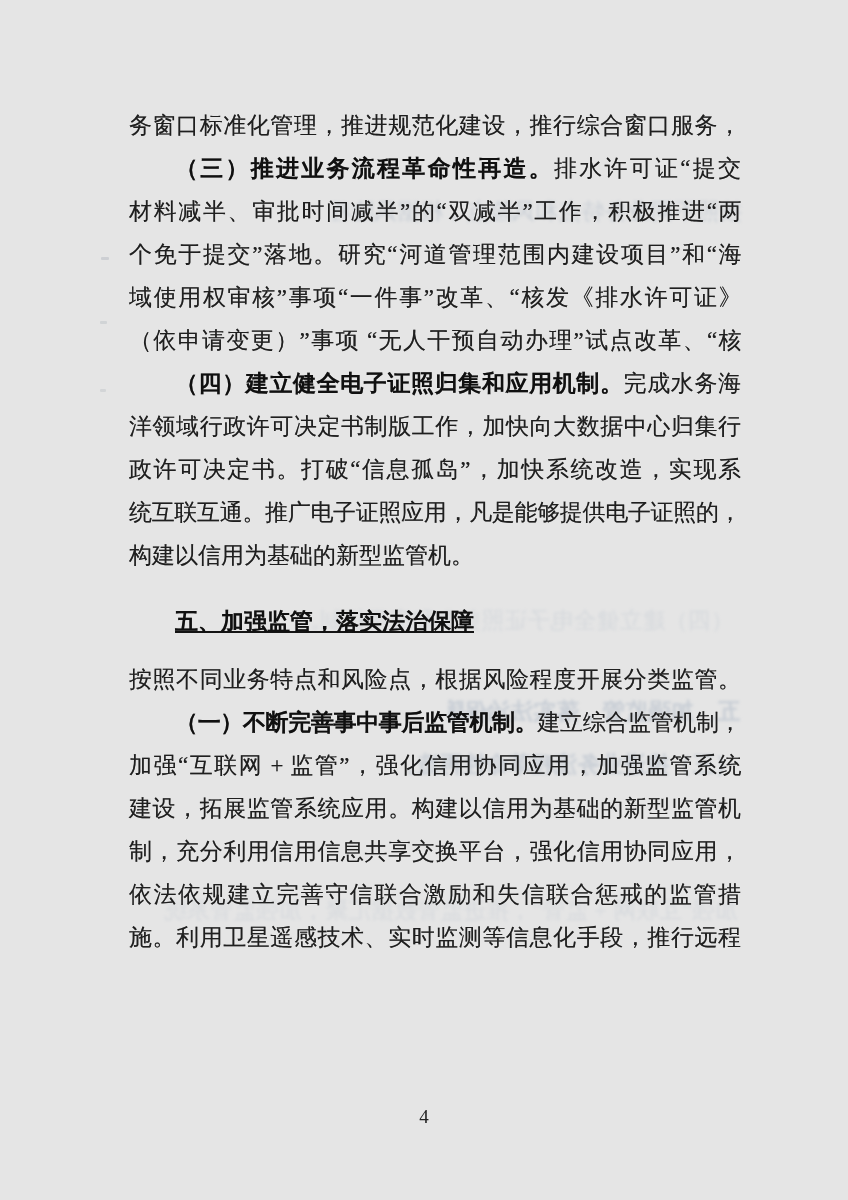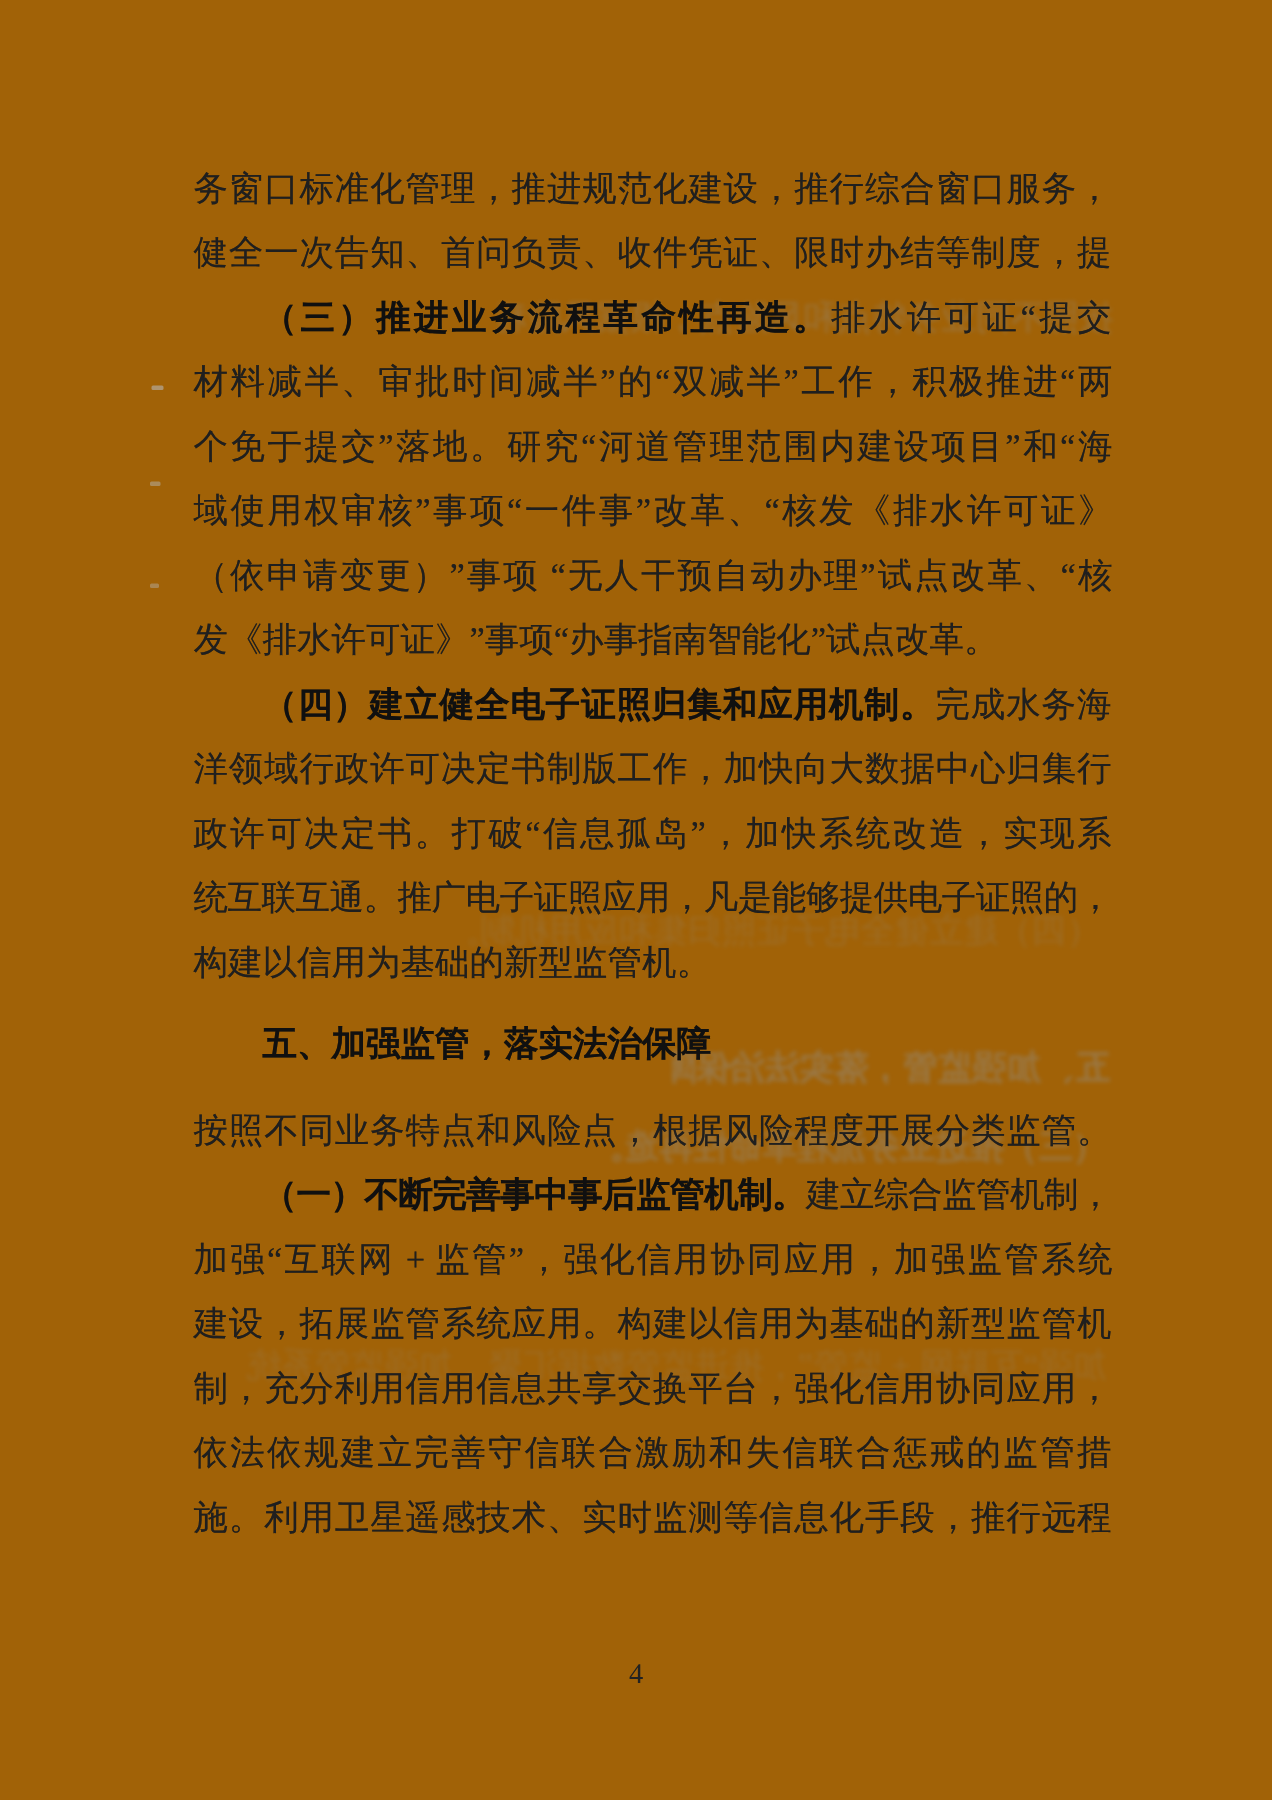--- a/index.html
+++ b/index.html
@@ -1,20 +1,20 @@
 <!DOCTYPE html>
 <html><head>
 <meta charset="utf-8">
 <title>Document Page</title>
 <style>
   html,body { margin:0; padding:0; background:#ffffff; }
   .page {
     position:relative;
     width:848px; height:1200px;
-    background:#a16207;
+    background:#e5e5e5;
     overflow:hidden;
     font-family:"Liberation Serif", serif;
   }
   .content {
     position:absolute;
     left:129px; top:104px; width:612px;
     color:#1f1f1f;
   }
   .line {
     height:43px;
@@ -24,21 +24,21 @@
     text-shadow:0 0 0.4px rgba(20,20,20,.55);
   }
   .just { text-align:justify; text-align-last:justify; }
   .indent { padding-left:46px; }
   .tight { letter-spacing:-0.6px; }
   .lead { font-weight:bold; color:#101010; }
   .heading {
     font-family:"Liberation Sans", sans-serif;
     font-weight:bold;
     color:#141414;
-    margin-top:11px; margin-bottom:15px;
+    margin-top:23px; margin-bottom:15px;text-decoration:underline;
   }
   .pageno {
     position:absolute;
     top:1106px; left:0; width:100%;
     text-align:center;
     font-size:19px; color:#222;
   }
   
   .bleed {
     position:absolute;
@@ -73,27 +73,25 @@
   <div class="bleed b2 bold">五、加强监管，落实法治保障</div>
   <div class="bleed b3 bold">（三）推进业务流程革命性再造。</div>
   <div class="bleed b4">加强“互联网 + 监管”，推进监管数据汇聚，加强监管系统</div>
 
   <div class="speck s1"></div>
   <div class="speck s2"></div>
   <div class="speck s3"></div>
 
   <div class="content">
       <div class="line just"><span>务窗口标准化管理，推进规范化建设，推行综合窗口服务，</span></div>
-      <div class="line just"><span>健全一次告知、首问负责、收件凭证、限时办结等制度，提</span></div>
       <div class="line just indent"><span class="lead">（三）推进业务流程革命性再造。</span><span>排水许可证“提交</span></div>
       <div class="line just tight"><span>材料减半、审批时间减半”的“双减半”工作，积极推进“两</span></div>
       <div class="line just tight"><span>个免于提交”落地。研究“河道管理范围内建设项目”和“海</span></div>
       <div class="line just tight"><span>域使用权审核”事项“一件事”改革、“核发《排水许可证》</span></div>
       <div class="line just tight"><span>（依申请变更）”事项 “无人干预自动办理”试点改革、“核</span></div>
-      <div class="line"><span>发《排水许可证》”事项“办事指南智能化”试点改革。</span></div>
       <div class="line just indent"><span class="lead">（四）建立健全电子证照归集和应用机制。</span><span>完成水务海</span></div>
       <div class="line just"><span>洋领域行政许可决定书制版工作，加快向大数据中心归集行</span></div>
       <div class="line just"><span>政许可决定书。打破“信息孤岛”，加快系统改造，实现系</span></div>
       <div class="line just tight"><span>统互联互通。推广电子证照应用，凡是能够提供电子证照的，</span></div>
       <div class="line"><span>构建以信用为基础的新型监管机。</span></div>
       <div class="line indent heading"><span class="lead">五、加强监管，落实法治保障</span></div>
       <div class="line just"><span>按照不同业务特点和风险点，根据风险程度开展分类监管。</span></div>
       <div class="line just indent tight"><span class="lead">（一）不断完善事中事后监管机制。</span><span>建立综合监管机制，</span></div>
       <div class="line just tight"><span>加强“互联网 + 监管”，强化信用协同应用，加强监管系统</span></div>
       <div class="line just"><span>建设，拓展监管系统应用。构建以信用为基础的新型监管机</span></div>

